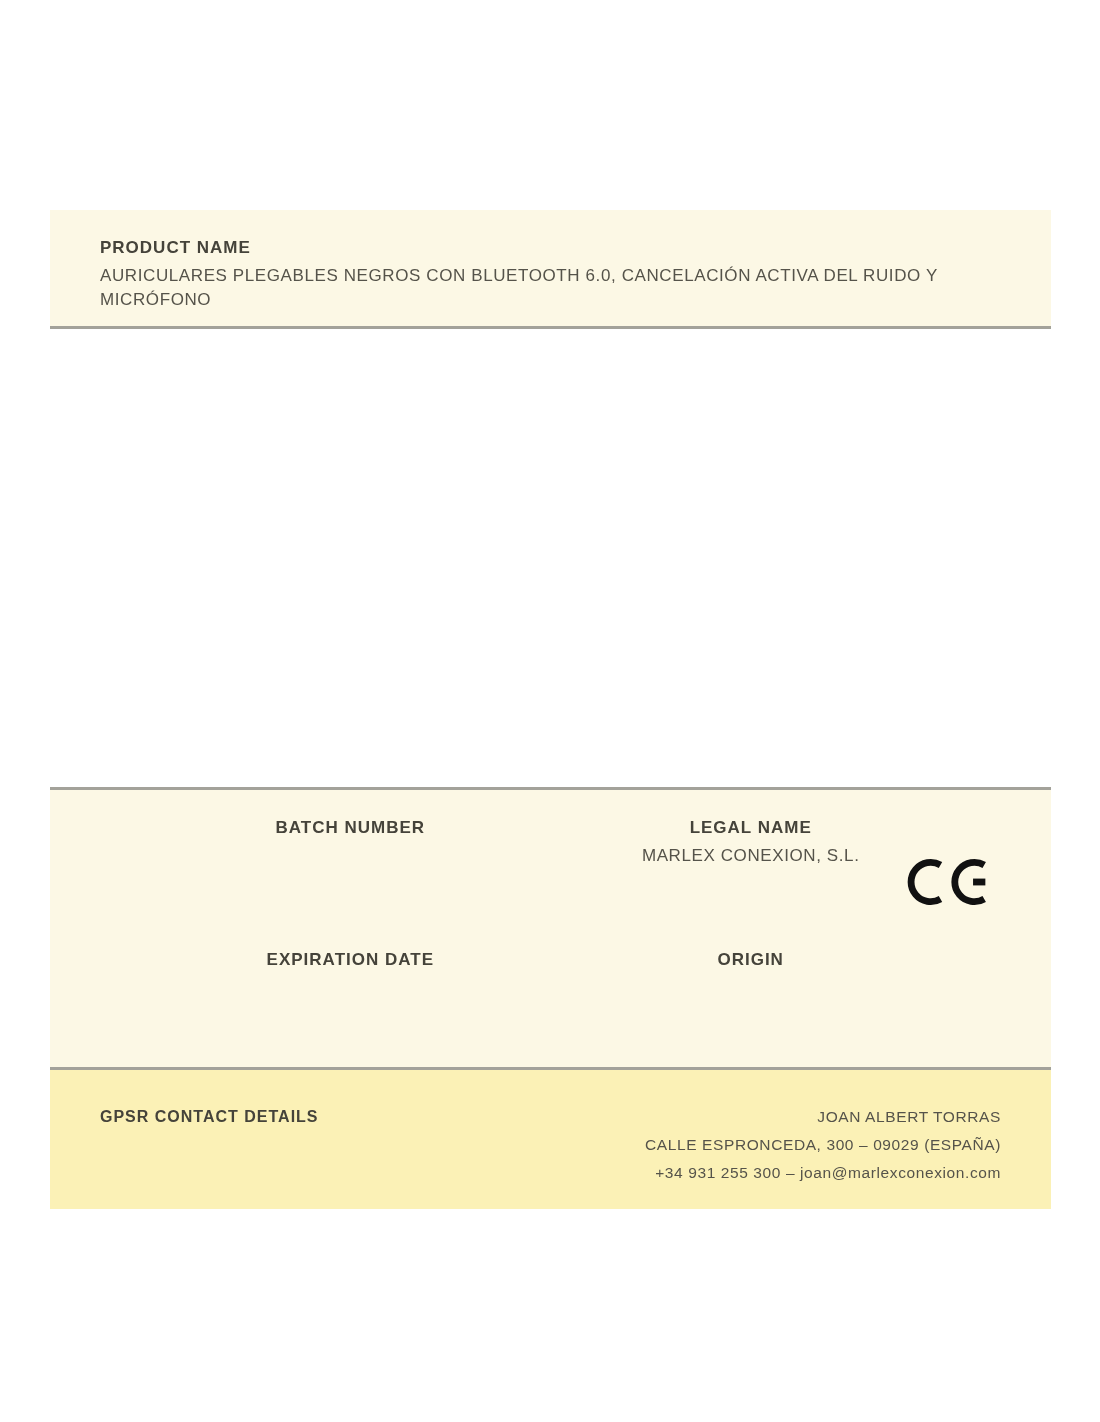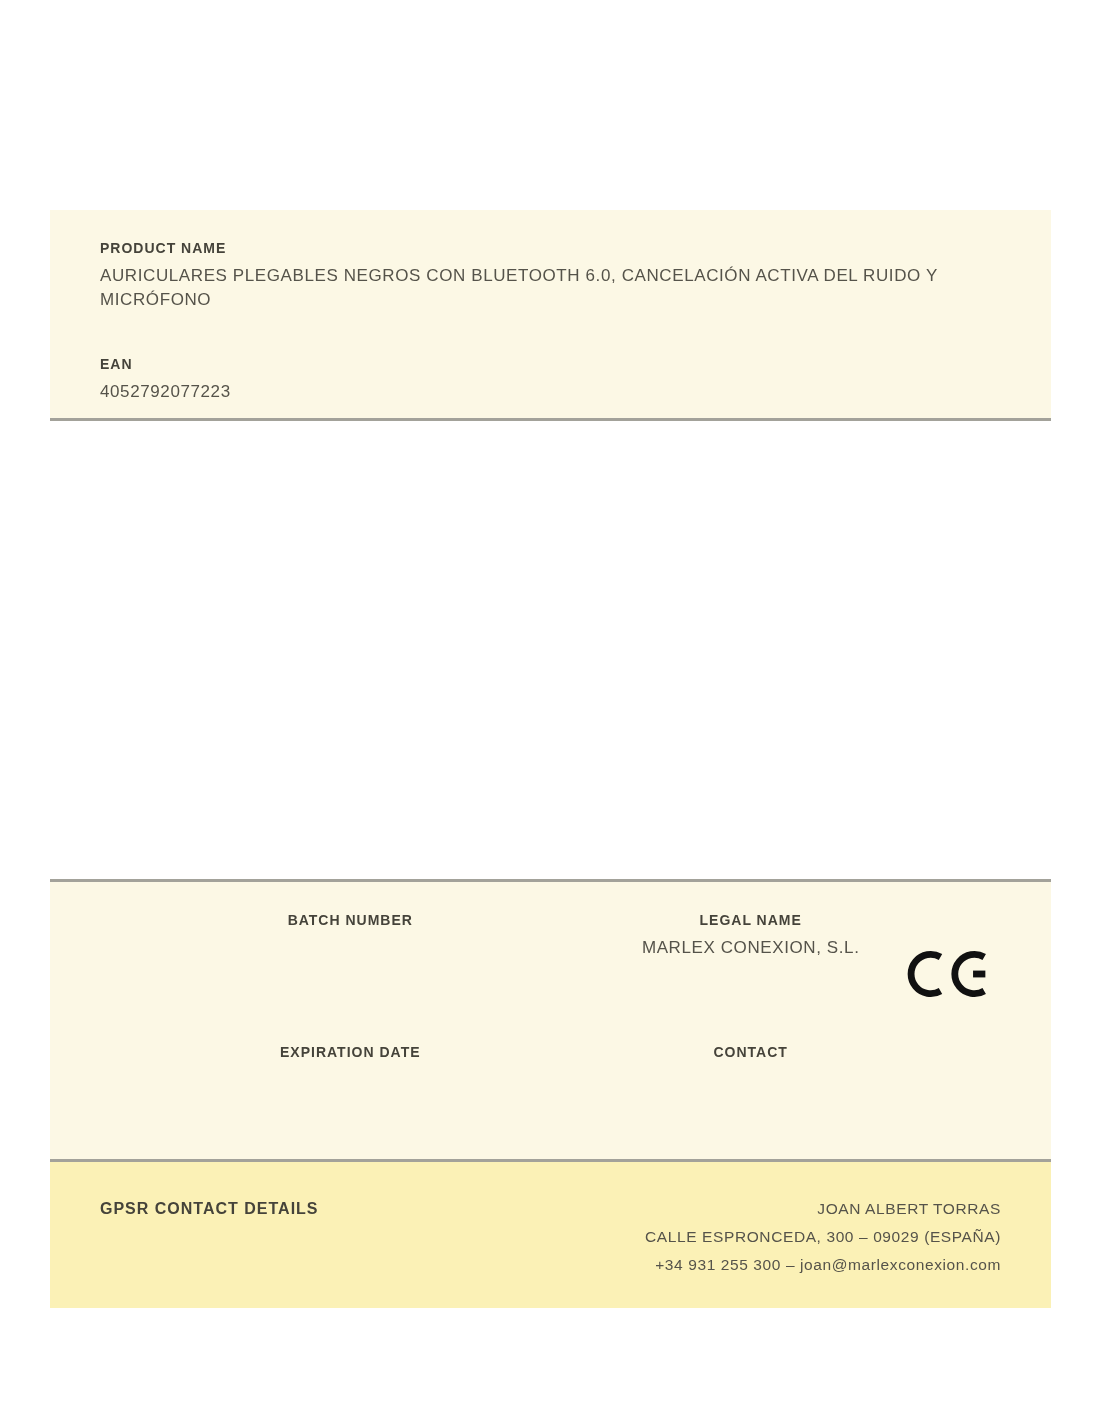--- a/index.html
+++ b/index.html
@@ -22,21 +22,21 @@
   
   .panel-product {
     margin-top: 210px;
     background: #fcf8e5;
     border-bottom: 3px solid #a3a29a;
     padding: 28px 50px 14px 50px;
   }
   .field-group { margin-bottom: 42px; }
   .field-group:last-child { margin-bottom: 0; }
   .field-label {
-    font-size: 14px;
+    font-size: 17px;
     font-weight: bold;
     line-height: 20px;
     letter-spacing: 1px;
     color: #45433a;
   }
   .field-value {
     font-size: 17px;
     line-height: 24px;
     margin-top: 6px;
     min-height: 24px;
@@ -62,21 +62,21 @@
     text-align: center;
   }
   .ce-mark {
     position: absolute;
     top: 64px;
     right: 62px;
   }
   
   .panel-gpsr {
     background: #fbf1b6;
-    padding: 33px 50px 29px 50px;
+    padding: 33px 50px 22px 50px;
     display: flex;
     justify-content: space-between;
     align-items: flex-start;
   }
   .gpsr-label {
     font-size: 16px;
     font-weight: bold;
     line-height: 28px;
     letter-spacing: 1px;
     color: #45433a;
@@ -93,44 +93,40 @@
 </head>
 <body>
 
 <div class="page">
 
   <section class="panel panel-product">
     <div class="field-group">
       <div class="field-label">PRODUCT NAME</div>
       <div class="field-value">AURICULARES PLEGABLES NEGROS CON BLUETOOTH 6.0, CANCELACIÓN ACTIVA DEL RUIDO Y MICRÓFONO</div>
     </div>
-    <div class="field-group">
-      <div class="field-label">EAN</div>
-      <div class="field-value">4052792077223</div>
-    </div>
   </section>
 
   <div class="spacer"></div>
 
   <section class="panel panel-batch">
     <div class="batch-grid">
       <div class="field-group">
         <div class="field-label">BATCH NUMBER</div>
         <div class="field-value"></div>
       </div>
       <div class="field-group">
         <div class="field-label">LEGAL NAME</div>
         <div class="field-value">MARLEX CONEXION, S.L.</div>
       </div>
       <div class="field-group">
         <div class="field-label">EXPIRATION DATE</div>
         <div class="field-value"></div>
       </div>
       <div class="field-group">
-        <div class="field-label">CONTACT</div>
+        <div class="field-label">ORIGIN</div>
       </div>
     </div>
 
     <svg class="ce-mark" width="82" height="56" viewBox="0 0 90 56" aria-hidden="true">
       <g fill="none" stroke="#111111" stroke-width="7.5">
         <path d="M 36.75 9.4 A 21.5 21.5 0 1 0 36.75 46.6"></path>
         <path d="M 84.75 9.4 A 21.5 21.5 0 1 0 84.75 46.6"></path>
       </g>
       <rect x="72.5" y="24.25" width="13.5" height="7.5" fill="#111111"></rect>
     </svg>

